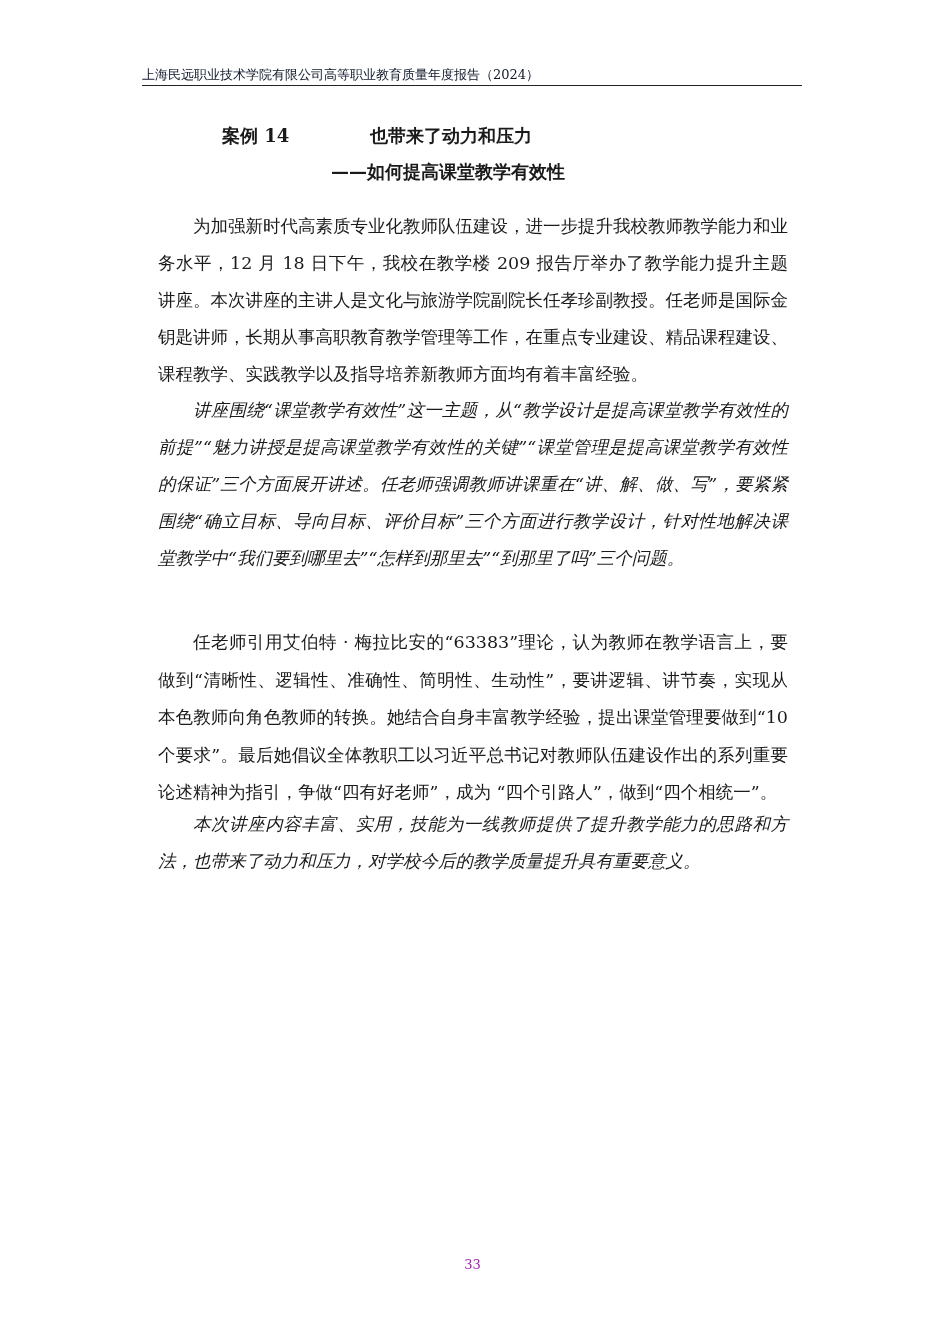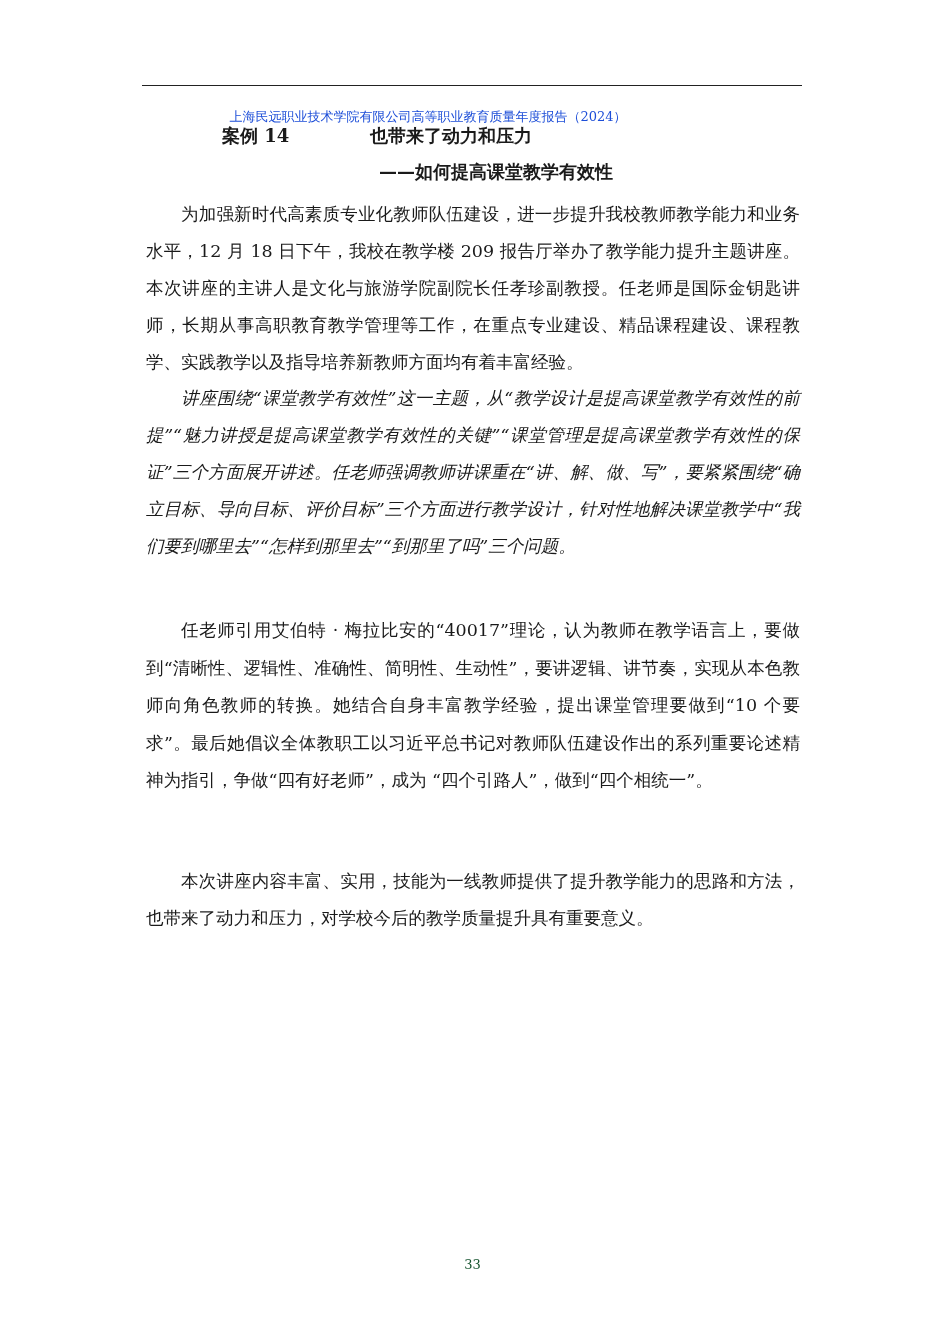--- a/index.html
+++ b/index.html
@@ -1,52 +1,52 @@
 <!DOCTYPE html>
 <html><head>
 <meta charset="utf-8">
 <style>
   html, body { margin: 0; padding: 0; background: #ffffff; }
   body { width: 945px; height: 1336px; position: relative; overflow: hidden;
          font-family: "DejaVu Serif", "Liberation Serif", serif; color: #1a1a1a; }
-  .header { position: absolute; top: 66px; left: 142px; width: 660px; text-align: center;
-            font-size: 13px; color: #1d4ed8; padding-right: 88px; box-sizing: border-box; margin-top: 42px; }
+  .header { position: absolute; top: 66px; left: 142px; width: 660px; text-align: left;
+            font-size: 13px; color: #0f172a; padding-right: 88px; box-sizing: border-box; }
   .header-rule { position: absolute; top: 85px; left: 142px; width: 660px; height: 0;
                  border-top: 1px solid #222; }
   .title-row { position: absolute; top: 124px; left: 222px; font-size: 18px; font-weight: bold; }
   .title-row .case { display: inline-block; width: 148px; }
-  .subtitle { position: absolute; top: 160px; left: 331px; font-size: 18px; font-weight: bold; margin-left: 48px; }
+  .subtitle { position: absolute; top: 160px; left: 331px; font-size: 18px; font-weight: bold; }
   .body { position: absolute; left: 142px; width: 662px; font-size: 17.5px; line-height: 37px;
           text-align: justify; }
-  .body p { margin: 4px; text-indent: 2em; }
+  .body p { margin: 16px; text-indent: 2em; }
   .p1 { top: 192px; }
   .p2 { top: 376px; font-style: italic; }
   .p3 { top: 608px; line-height: 37.5px; }
-  .p4 { top: 859px; }
+  .p4 { top: 790px; font-style: italic; }
   .p3 p { line-height: 37.5px; }
   .page-number { position: absolute; top: 1257px; left: 0; width: 945px; text-align: center;
-                 font-size: 13px; color: #14532d; }
+                 font-size: 13px; color: #a21caf; }
 </style>
 </head>
 <body>
 
 <div class="header">上海民远职业技术学院有限公司高等职业教育质量年度报告（2024）</div>
 <div class="header-rule"></div>
 
 <div class="title-row">
   <span class="case">案例 14</span><span>也带来了动力和压力</span>
 </div>
 <div class="subtitle">——如何提高课堂教学有效性</div>
 
 <div class="body p1">
   <p>为加强新时代高素质专业化教师队伍建设，进一步提升我校教师教学能力和业务水平，12 月 18 日下午，我校在教学楼 209 报告厅举办了教学能力提升主题讲座。本次讲座的主讲人是文化与旅游学院副院长任孝珍副教授。任老师是国际金钥匙讲师，长期从事高职教育教学管理等工作，在重点专业建设、精品课程建设、课程教学、实践教学以及指导培养新教师方面均有着丰富经验。</p>
 </div>
 <div class="body p2">
   <p>讲座围绕“课堂教学有效性”这一主题，从“教学设计是提高课堂教学有效性的前提”“魅力讲授是提高课堂教学有效性的关键”“课堂管理是提高课堂教学有效性的保证”三个方面展开讲述。任老师强调教师讲课重在“讲、解、做、写”，要紧紧围绕“确立目标、导向目标、评价目标”三个方面进行教学设计，针对性地解决课堂教学中“我们要到哪里去”“怎样到那里去”“到那里了吗”三个问题。</p>
 </div>
 <div class="body p3">
-  <p>任老师引用艾伯特 · 梅拉比安的“40017”理论，认为教师在教学语言上，要做到“清晰性、逻辑性、准确性、简明性、生动性”，要讲逻辑、讲节奏，实现从本色教师向角色教师的转换。她结合自身丰富教学经验，提出课堂管理要做到“10 个要求”。最后她倡议全体教职工以习近平总书记对教师队伍建设作出的系列重要论述精神为指引，争做“四有好老师”，成为 “四个引路人”，做到“四个相统一”。</p>
+  <p>任老师引用艾伯特 · 梅拉比安的“63383”理论，认为教师在教学语言上，要做到“清晰性、逻辑性、准确性、简明性、生动性”，要讲逻辑、讲节奏，实现从本色教师向角色教师的转换。她结合自身丰富教学经验，提出课堂管理要做到“10 个要求”。最后她倡议全体教职工以习近平总书记对教师队伍建设作出的系列重要论述精神为指引，争做“四有好老师”，成为 “四个引路人”，做到“四个相统一”。</p>
 </div>
 <div class="body p4">
   <p>本次讲座内容丰富、实用，技能为一线教师提供了提升教学能力的思路和方法，也带来了动力和压力，对学校今后的教学质量提升具有重要意义。</p>
 </div>
 
 <div class="page-number">33</div>
 
 </body></html>

